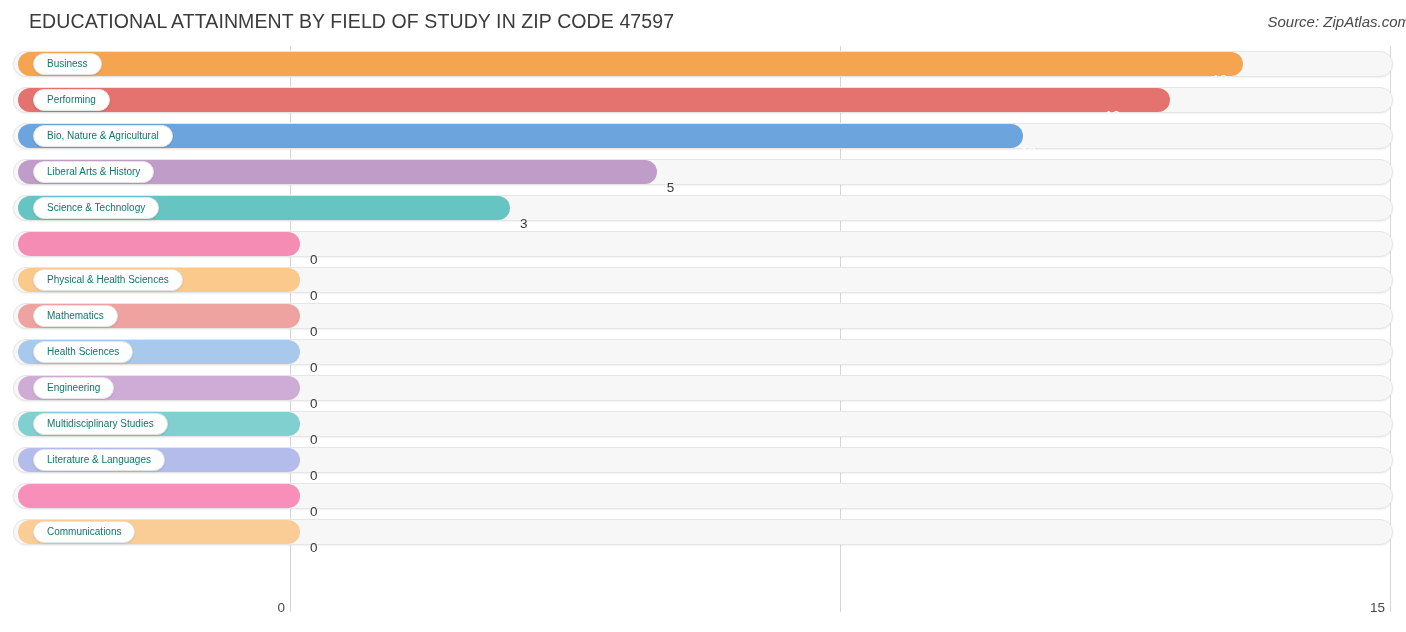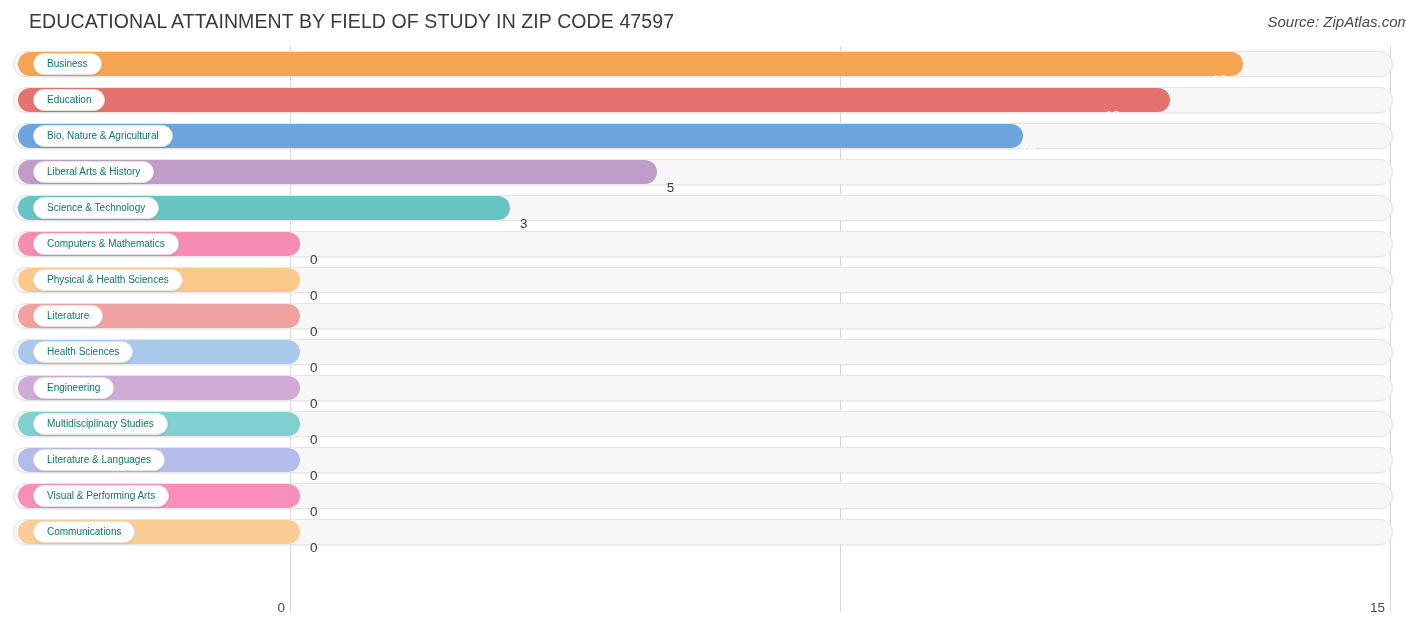--- a/index.html
+++ b/index.html
@@ -194,21 +194,21 @@
           <div class="bar" style="width: 1225.33px; background: rgb(245, 165, 79);"></div>
           <div class="label-pill">
             <span>Business</span>
           </div>
           <div class="value inside" style="left: 1227.33px;">13</div>
         </div>
         <div class="row">
           <div class="track"></div>
           <div class="bar" style="width: 1152px; background: rgb(228, 114, 110);"></div>
           <div class="label-pill">
-            <span>Education</span>
+            <span>Performing</span>
           </div>
           <div class="value inside" style="left: 1120px;">12</div>
         </div>
         <div class="row">
           <div class="track"></div>
           <div class="bar" style="width: 1005.33px; background: rgb(108, 164, 222);"></div>
           <div class="label-pill">
             <span>Bio, Nature &amp; Agricultural</span>
           </div>
           <div class="value inside" style="left: 1035px; font-style: italic;">10</div>
@@ -225,38 +225,35 @@
           <div class="track"></div>
           <div class="bar" style="width: 492px; background: rgb(102, 196, 195);"></div>
           <div class="label-pill">
             <span>Science &amp; Technology</span>
           </div>
           <div class="value outside" style="left: 520px;">3</div>
         </div>
         <div class="row">
           <div class="track"></div>
           <div class="bar" style="width: 282px; background: rgb(245, 140, 180);"></div>
-          <div class="label-pill">
-            <span>Computers &amp; Mathematics</span>
-          </div>
           <div class="value outside" style="left: 310px;">0</div>
         </div>
         <div class="row">
           <div class="track"></div>
           <div class="bar" style="width: 282px; background: rgb(251, 201, 140);"></div>
           <div class="label-pill">
             <span>Physical &amp; Health Sciences</span>
           </div>
           <div class="value outside" style="left: 310px;">0</div>
         </div>
         <div class="row">
           <div class="track"></div>
           <div class="bar" style="width: 282px; background: rgb(239, 163, 160);"></div>
           <div class="label-pill">
-            <span>Literature</span>
+            <span>Mathematics</span>
           </div>
           <div class="value outside" style="left: 310px;">0</div>
         </div>
         <div class="row">
           <div class="track"></div>
           <div class="bar" style="width: 282px; background: rgb(168, 200, 236);"></div>
           <div class="label-pill">
             <span>Health Sciences</span>
           </div>
           <div class="value outside" style="left: 310px;">0</div>
@@ -281,23 +278,20 @@
           <div class="track"></div>
           <div class="bar" style="width: 282px; background: rgb(180, 188, 236);"></div>
           <div class="label-pill">
             <span>Literature &amp; Languages</span>
           </div>
           <div class="value outside" style="left: 310px;">0</div>
         </div>
         <div class="row">
           <div class="track"></div>
           <div class="bar" style="width: 282px; background: rgb(247, 143, 186);"></div>
-          <div class="label-pill">
-            <span>Visual &amp; Performing Arts</span>
-          </div>
           <div class="value outside" style="left: 310px;">0</div>
         </div>
         <div class="row">
           <div class="track"></div>
           <div class="bar" style="width: 282px; background: rgb(251, 205, 150);"></div>
           <div class="label-pill">
             <span>Communications</span>
           </div>
           <div class="value outside" style="left: 310px;">0</div>
         </div>

